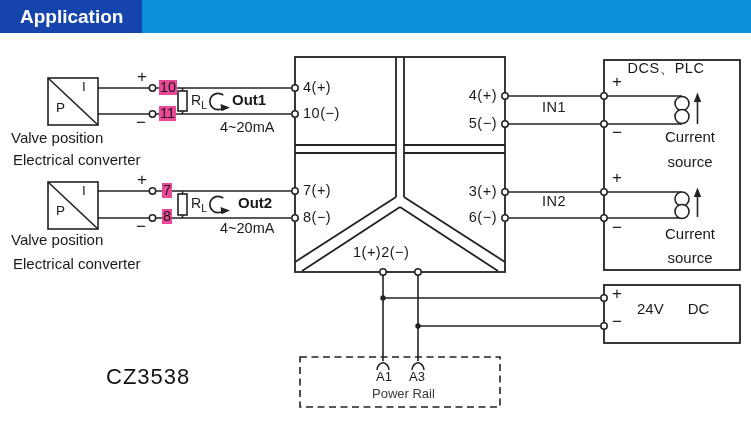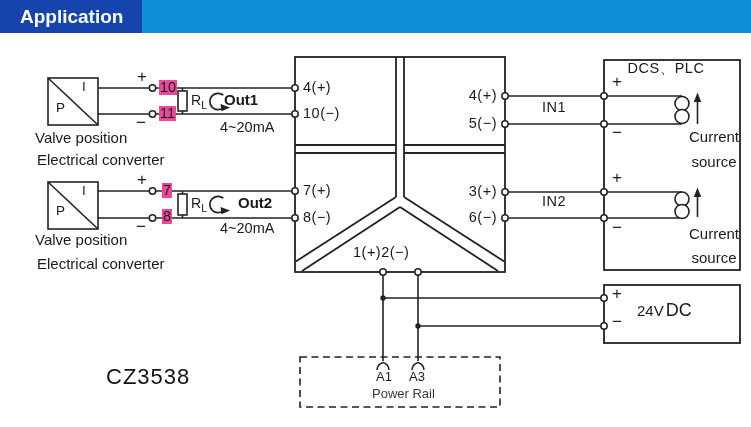--- a/index.html
+++ b/index.html
@@ -7,31 +7,31 @@
          font-family:"Liberation Sans",sans-serif;overflow:hidden;}
   .hdr-dark{position:absolute;left:0;top:0;width:142px;height:33px;background:#1544ad;
             color:#ffffff;font-size:19px;font-weight:bold;line-height:33px;
             padding-left:20px;box-sizing:border-box;}
   .hdr-light{position:absolute;left:142px;top:0;width:609px;height:33px;background:#0d90d8;}
   svg.wires{position:absolute;left:0;top:0;}
   .lbl{position:absolute;color:#1a1a1a;white-space:nowrap;line-height:1.05;}
   .sign{font-size:17px;}
   .num{font-size:14.5px;background:#ec4899;padding:0 1px;}
   .term{font-size:14.5px;letter-spacing:0.5px;}
-  .cap{font-size:15px;margin-left:24px;}
+  .cap{font-size:15px;}
   .pin{font-size:13.5px;}
   .ctr{text-align:center;}
   .rt{text-align:right;}
   .rl{font-size:14px;}
   .rl sub{font-size:10.5px;}
   .out{font-size:15px;font-weight:600;}
   .range{font-size:14.5px;}
   .small{font-size:13px;}
   .model{font-size:22px;letter-spacing:1px;color:#111;}
-  .psu .v{font-size:15px;margin-left:17px;} .psu .t{font-size:18px;margin-left:2px;}
+  .psu .v{font-size:15px;margin-left:17px;} .psu .t{font-size:15px;margin-left:24px;}
 </style>
 </head>
 <body>
 
 <div class="stage">
 
   <div class="hdr-dark">
     <span>Application</span>
   </div>
   <div class="hdr-light"></div>
@@ -163,21 +163,21 @@
 
   <div class="lbl sign" style="left:137px;top:68px">+</div>
   <div class="lbl num" style="left:159px;top:80px">10</div>
   <div class="lbl num" style="left:159px;top:106px">11</div>
   <div class="lbl sign" style="left:136px;top:114px">−</div>
   <div class="lbl pin" style="left:82px;top:80px">I</div>
   <div class="lbl pin" style="left:56px;top:101px">P</div>
   <div class="lbl cap" style="left:11px;top:130px">Valve position</div>
   <div class="lbl cap" style="left:13px;top:152px">Electrical converter</div>
   <div class="lbl rl" style="left:191px;top:93px"><span>R</span><sub>L</sub></div>
-  <div class="lbl out" style="left:224px;top:92px">Out1</div>
+  <div class="lbl out" style="left:232px;top:92px">Out1</div>
   <div class="lbl range" style="left:220px;top:120px">4~20mA</div>
 
   <div class="lbl sign" style="left:137px;top:171px">+</div>
   <div class="lbl num" style="left:162px;top:183px">7</div>
   <div class="lbl num" style="left:162px;top:209px">8</div>
   <div class="lbl sign" style="left:136px;top:218px">−</div>
   <div class="lbl pin" style="left:82px;top:184px">I</div>
   <div class="lbl pin" style="left:56px;top:204px">P</div>
   <div class="lbl cap" style="left:11px;top:232px">Valve position</div>
   <div class="lbl cap" style="left:13px;top:256px">Electrical converter</div>

